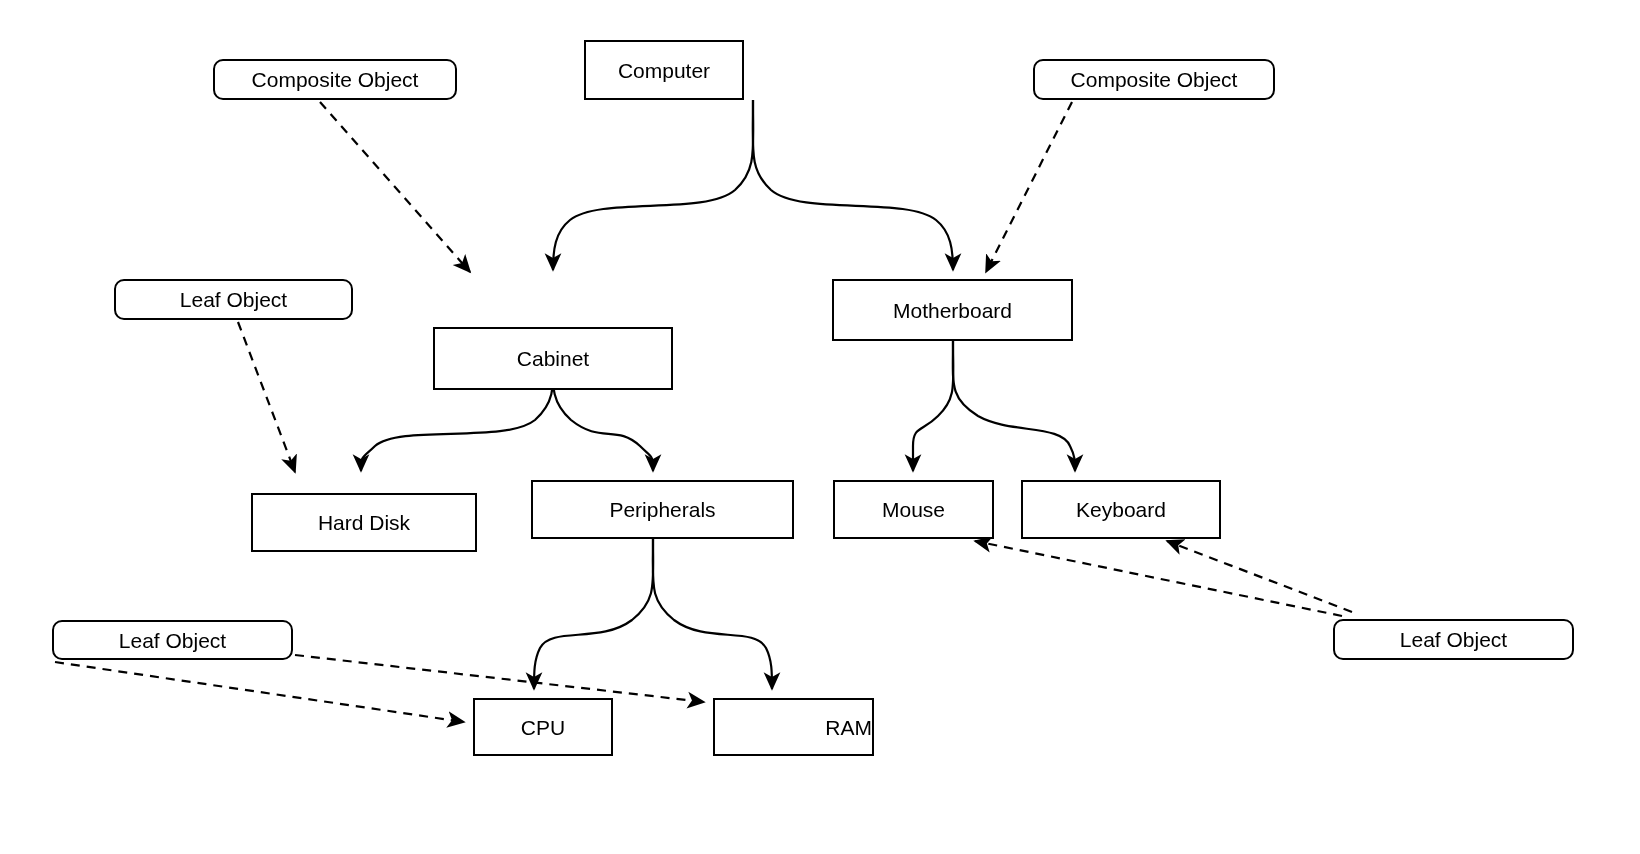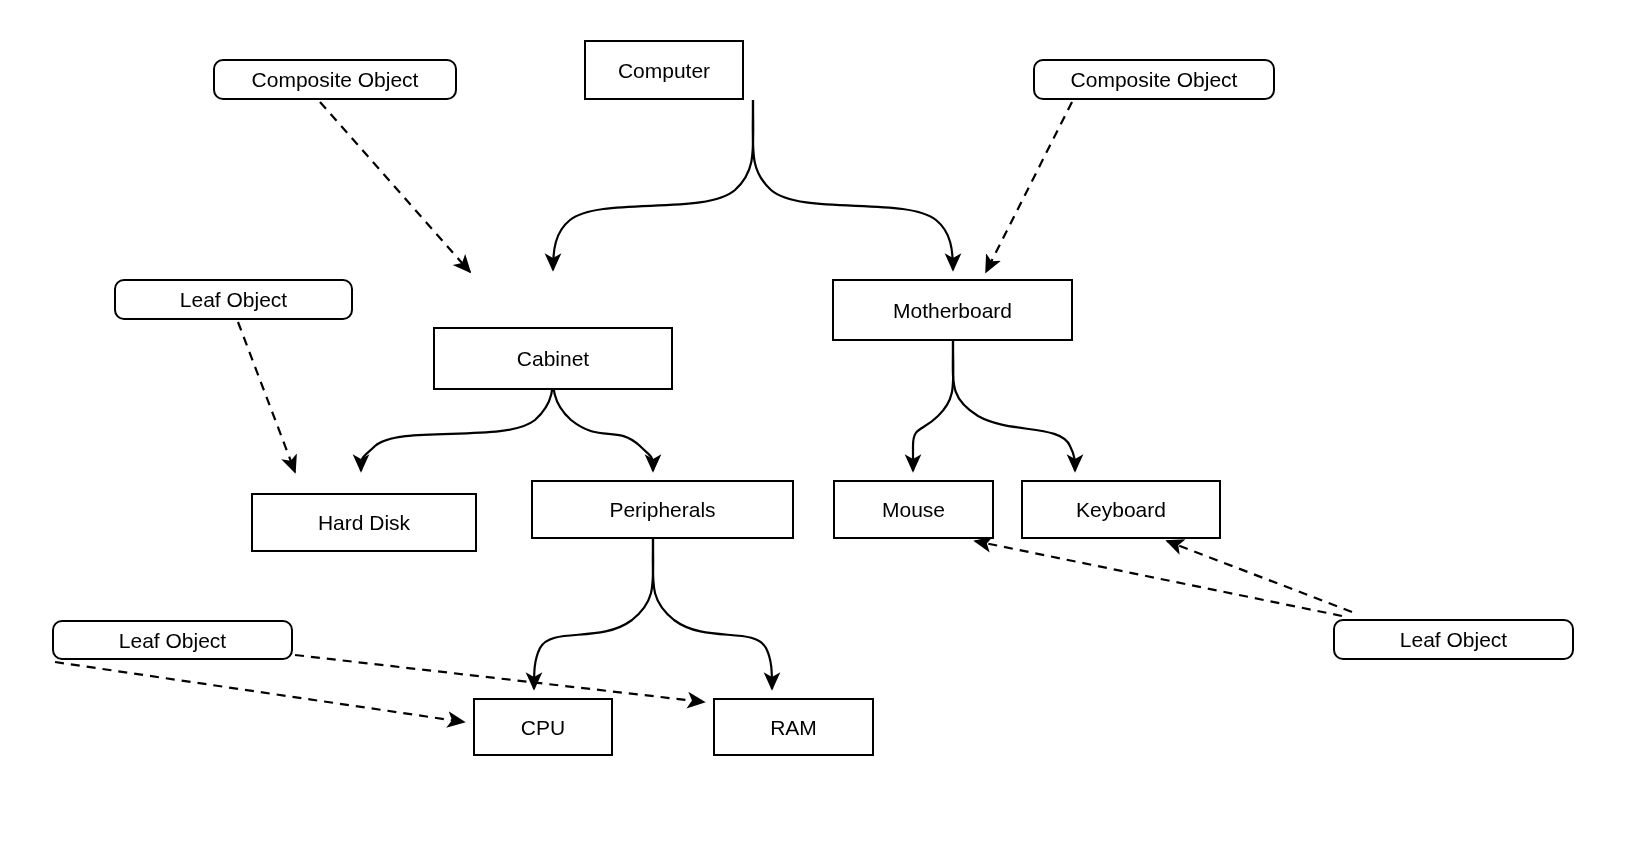--- a/index.html
+++ b/index.html
@@ -97,21 +97,21 @@
       </div>
       <div class="node" style="left: 833px; top: 480px; width: 161px; height: 59px;">
         <span class="label">Mouse</span>
       </div>
       <div class="node" style="left: 1013px; top: 480px; width: 200px; height: 59px; margin-left: 8px;">
         <span class="label">Keyboard</span>
       </div>
       <div class="node" style="left: 473px; top: 698px; width: 140px; height: 58px; justify-content: center;">
         <span class="label">CPU</span>
       </div>
-      <div class="node" style="left: 713px; top: 698px; width: 161px; height: 58px;">
+      <div class="node" style="left: 713px; top: 698px; width: 161px; height: 58px; justify-content: flex-end;">
         <span class="label">RAM</span>
       </div>
       <div class="node rounded" style="left: 213px; top: 59px; width: 244px; height: 41px;">
         <span class="label">Composite Object</span>
       </div>
       <div class="node rounded" style="left: 1033px; top: 59px; width: 242px; height: 41px;">
         <span class="label">Composite Object</span>
       </div>
       <div class="node rounded" style="left: 114px; top: 279px; width: 239px; height: 41px;">
         <span class="label">Leaf Object</span>

